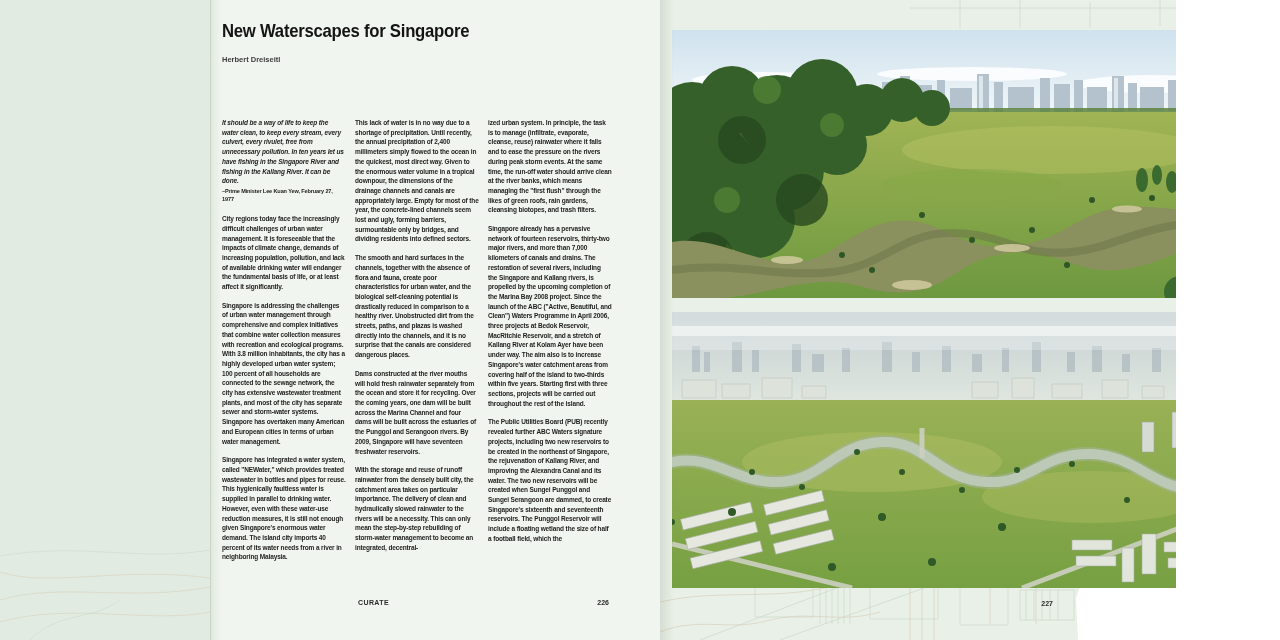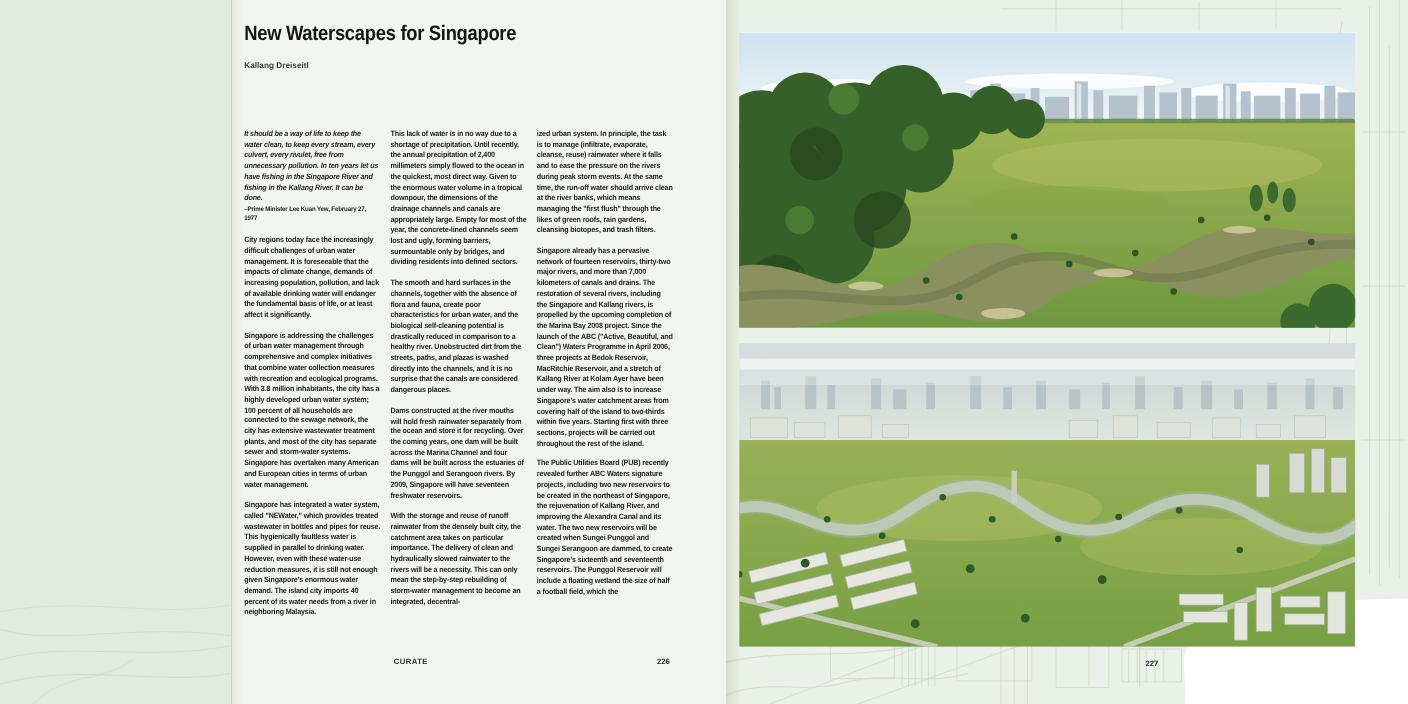--- a/index.html
+++ b/index.html
@@ -1,18 +1,18 @@
 <!DOCTYPE html>
 <html><head>
 <meta charset="utf-8">
 <style>
   html,body { margin:0; padding:0; background:#ffffff; }
   .spread {
-    position:relative; width:1280px; height:640px; overflow:hidden;
-    font-family:"Liberation Sans", sans-serif; background:#fef9c3;
+    position:relative; width:1176px; height:640px; overflow:hidden;
+    font-family:"Liberation Sans", sans-serif; background:#3b82f6;
   }
   
   .edge-strip {
     position:absolute; left:0; top:0; width:210px; height:640px;
     background:#e2ebe1; border-right:1px solid #c7d4c6;
   }
   .edge-strip svg { position:absolute; inset:0; }
   
   .left-page {
     position:absolute; left:211px; top:0; width:449px; height:640px;
@@ -84,21 +84,21 @@
       </g>
       <g fill="none" stroke="#cbd9ca" stroke-width="0.8" opacity="0.7">
         <path d="M0,556 C80,542 140,562 210,550"></path>
         <path d="M30,640 C60,610 90,622 120,600"></path>
       </g>
     </svg>
   </div>
 
   <div class="left-page">
     <h1 class="page-title">New Waterscapes for Singapore</h1>
-    <div class="author">Kallang Dreiseitl</div>
+    <div class="author">Herbert Dreiseitl</div>
 
     <div class="col col-1">
       <p class="quote">It should be a way of life to keep the water clean, to keep every stream, every culvert, every rivulet, free from unnecessary pollution. In ten years let us have fishing in the Singapore River and fishing in the Kallang River. It can be done.</p>
       <p class="attribution">–Prime Minister Lee Kuan Yew, February 27, 1977</p>
       <p>City regions today face the increasingly difficult challenges of urban water management. It is foreseeable that the impacts of climate change, demands of increasing population, pollution, and lack of available drinking water will endanger the fundamental basis of life, or at least affect it significantly.</p>
       <p>Singapore is addressing the challenges of urban water management through comprehensive and complex initiatives that combine water collection measures with recreation and ecological programs. With 3.8 million inhabitants, the city has a highly developed urban water system; 100 percent of all households are connected to the sewage network, the city has extensive wastewater treatment plants, and most of the city has separate sewer and storm-water systems. Singapore has overtaken many American and European cities in terms of urban water management.</p>
       <p>Singapore has integrated a water system, called "NEWater," which provides treated wastewater in bottles and pipes for reuse. This hygienically faultless water is supplied in parallel to drinking water. However, even with these water-use reduction measures, it is still not enough given Singapore's enormous water demand. The island city imports 40 percent of its water needs from a river in neighboring Malaysia.</p>
     </div>
 
     <div class="col col-2">

